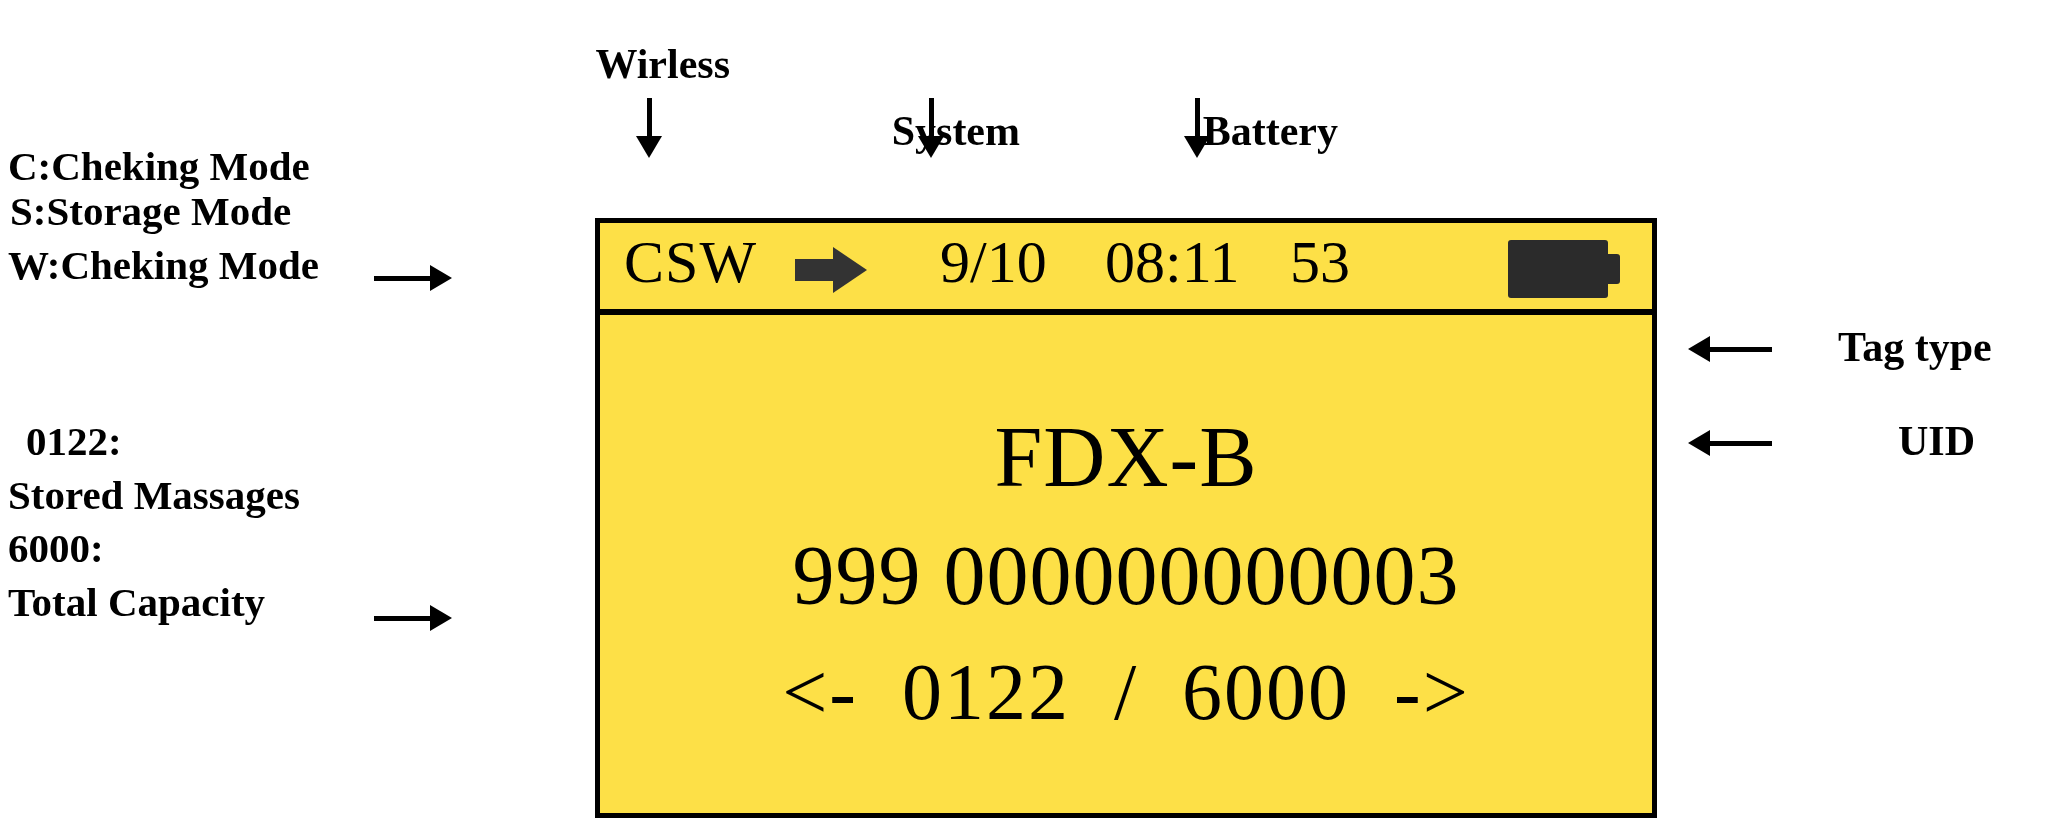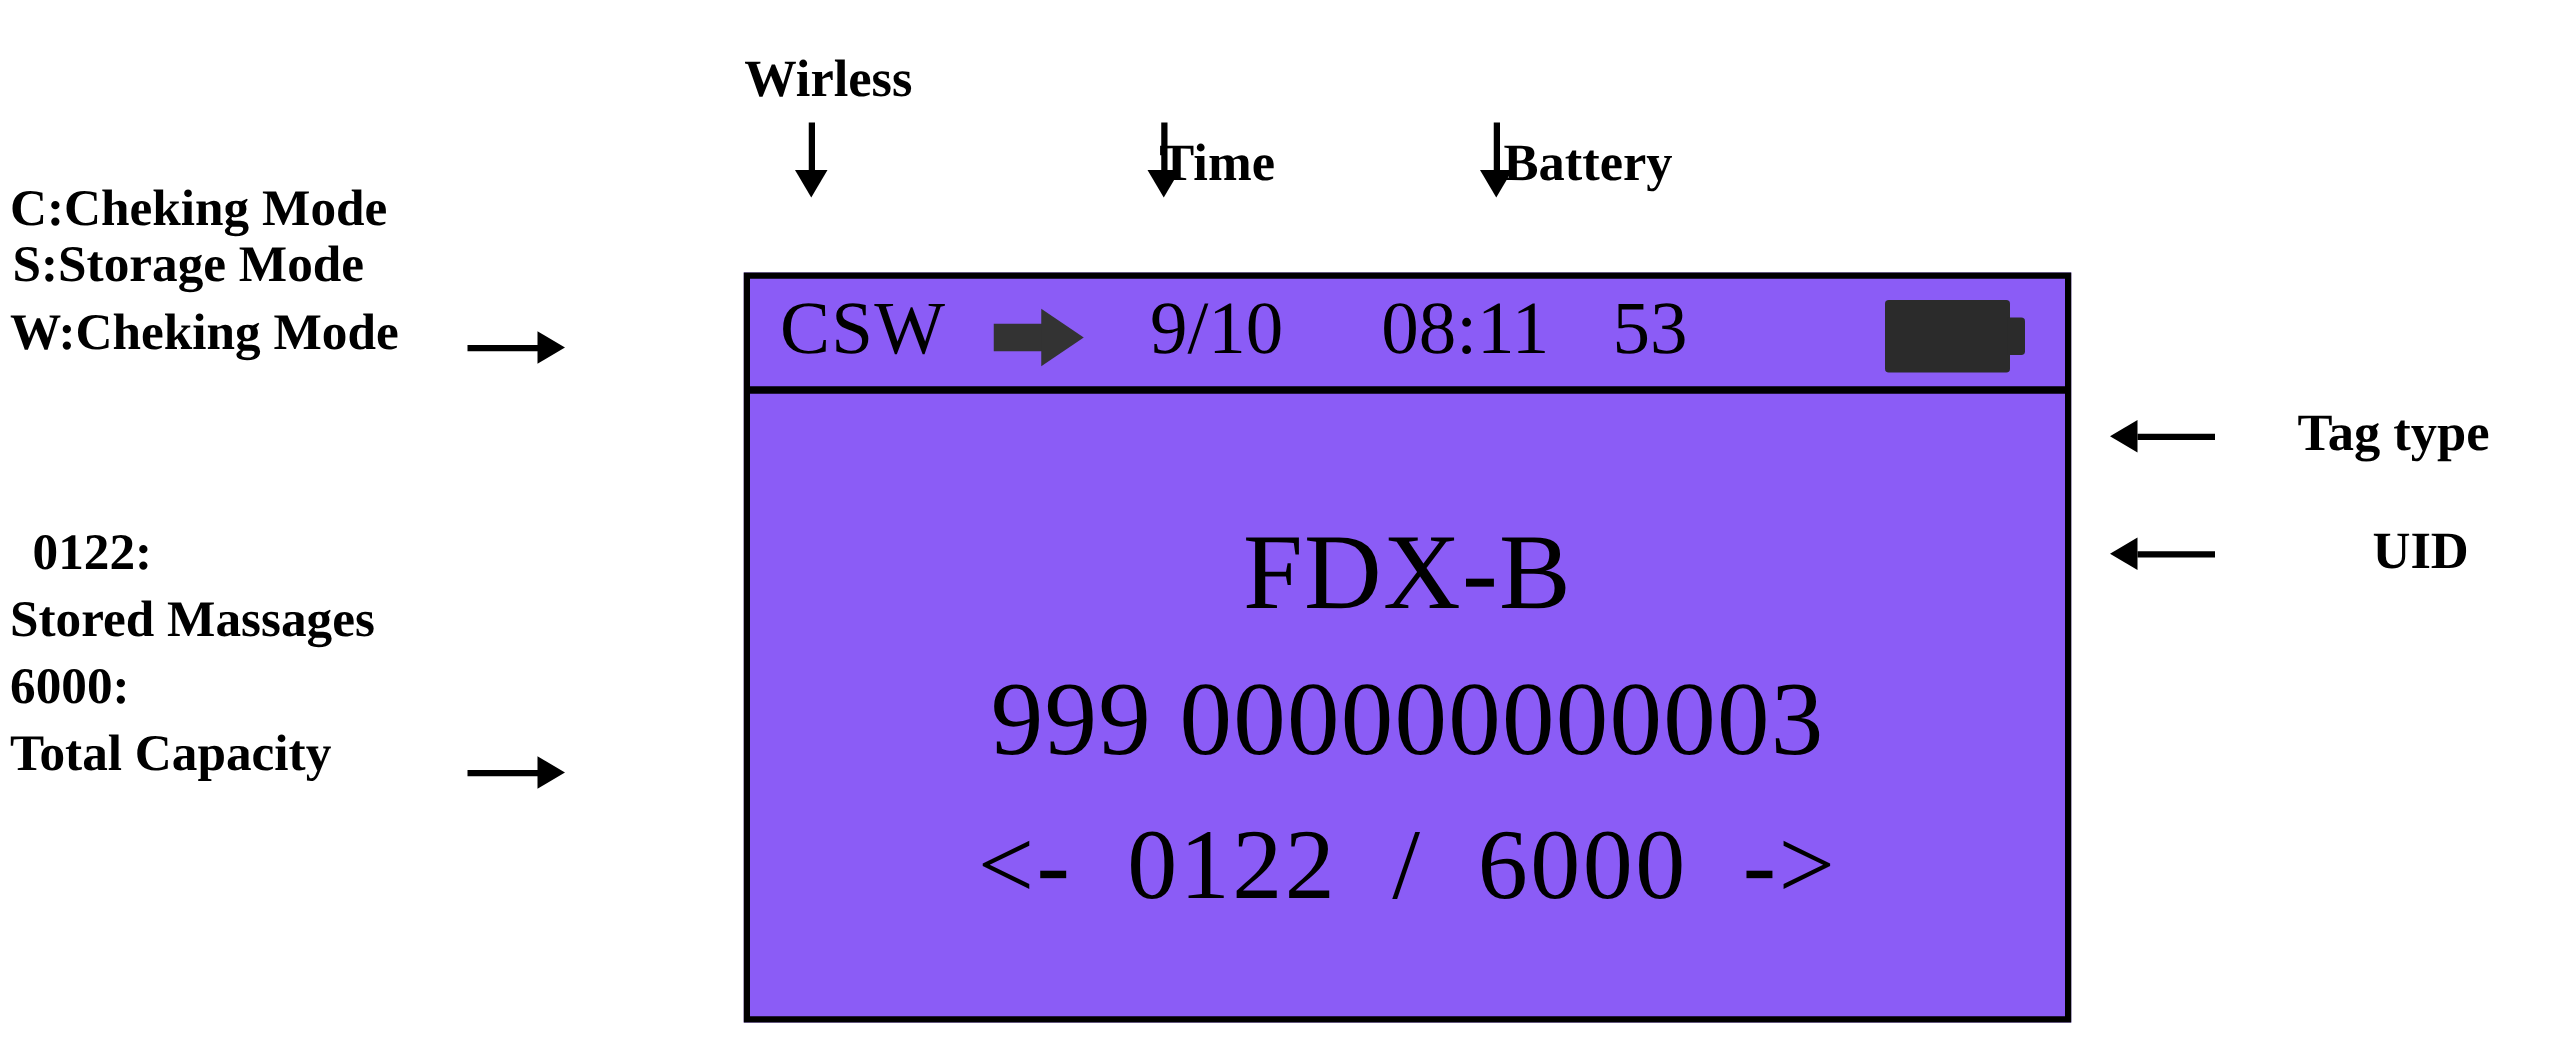--- a/index.html
+++ b/index.html
@@ -113,38 +113,38 @@
 
   
   #lcd {
     position: absolute;
     left: 595px;
     top: 218px;
     width: 1062px;
     height: 600px;
     box-sizing: border-box;
     border: 5px solid #000;
-    background: #8b5cf6;
+    background: #fde047;
   }
   #statusbar {
     position: relative;
     height: 92px;
     border-bottom: 6px solid #000;
     box-sizing: border-box;
   }
   .sb-text {
     position: absolute;
     font-family: "Liberation Serif", "DejaVu Serif", serif;
     font-size: 60px;
     line-height: 86px;
     color: #000;
     white-space: pre;
   }
   .sb-mode   { left: 24px;  top: -4px; letter-spacing: 1px; }
-  .sb-date   { left: 320px; top: -4px; }
+  .sb-date   { left: 340px; top: -4px; }
   .sb-time   { left: 505px; top: -4px; }
   .sb-count  { left: 690px; top: -4px; }
 
   
   .mode-arrow {
     position: absolute;
     left: 195px;
     top: 24px;
     width: 72px;
     height: 46px;
@@ -231,20 +231,21 @@
     <span class="head"></span>
   </div>
 
   <div class="anno anno-top wirless">Wirless</div>
   <div class="arrow arrow-down a-wirless">
     <span class="shaft"></span>
     <span class="head"></span>
   </div>
 
   <div class="anno anno-top systime">
+    <div>System</div>
     <div>Time</div>
   </div>
   <div class="arrow arrow-down a-systime">
     <span class="shaft"></span>
     <span class="head"></span>
   </div>
 
   <div class="anno anno-top battery">
     <div>Battery</div>
     <div>Indication</div>

